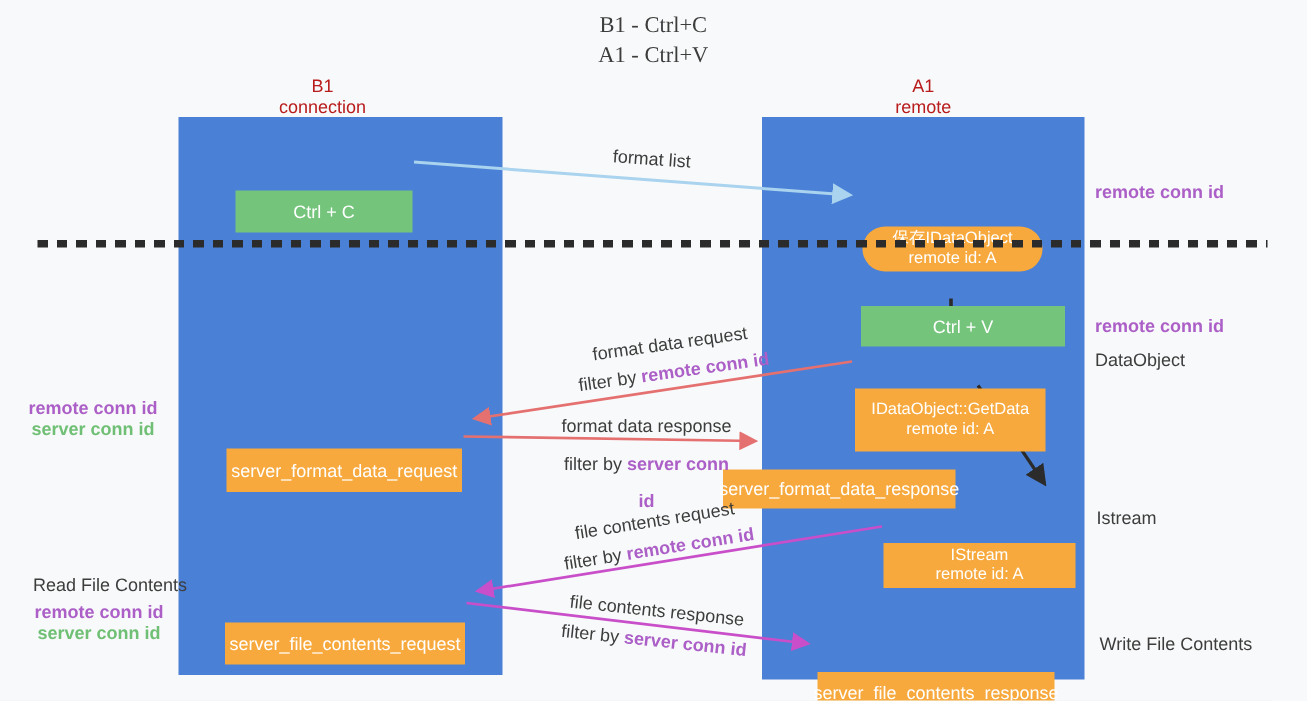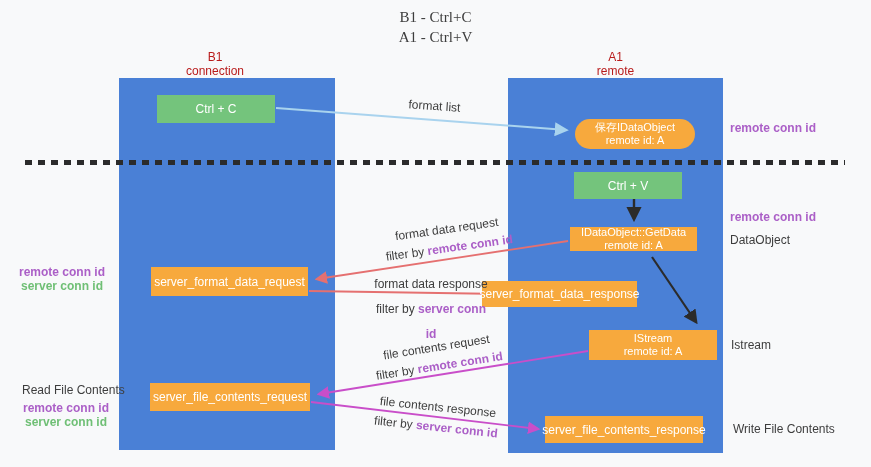--- a/index.html
+++ b/index.html
@@ -9,21 +9,21 @@
   .title { position:absolute; top:7px; left:0; right:0; text-align:center;
            font-size:15px; color:#3d3d3d; line-height:20px;font-family:Liberation Serif, serif; }
 
   .lane-header { position:absolute; text-align:center; font-size:12px; color:#b91c1c; line-height:14px; }
   .lane { position:absolute; background:#4a80d6; }
 
   .dashed-line { position:absolute; left:25px; top:160px; width:820px; height:5px;
                  background:repeating-linear-gradient(90deg,#2b2b2b 0 7px,transparent 7px 13px); }
 
   .node { position:absolute; display:flex; flex-direction:column; align-items:center;
-          justify-content:center; color:#ffffff; font-size:12px; text-align:center; line-height:14px; }
+          justify-content:center; color:#ffffff; font-size:12px; text-align:center; line-height:14px;margin-top:32px; }
   .node.small { font-size:11px; line-height:13px; }
   .green  { background:#74c47c; }
   .orange { background:#f7a93d; }
 
   .lbl { position:absolute; font-size:12px; color:#3d3d3d; white-space:nowrap; }
   .purple { color:#ab5fc7; font-weight:bold; }
   .greent { color:#6fbf75; font-weight:bold; }
   .center { text-align:center; white-space:normal; }
 
   .edge-label { position:absolute; font-size:12px; color:#3d3d3d; text-align:center; }
@@ -82,25 +82,25 @@
 
   <div class="node green" style="left:157px; top:95px; width:118px; height:28px;">
     <div>Ctrl + C</div>
   </div>
 
   <div class="node orange small" style="left:575px; top:119px; width:120px; height:30px;border-radius:15px;">
     <div>保存IDataObject</div>
     <div>remote id: A</div>
   </div>
 
-  <div class="node green" style="left:574px; top:172px; width:108px; height:27px;">
+  <div class="node green" style="left:574px; top:172px; width:136px; height:27px;">
     <div>Ctrl + V</div>
   </div>
 
-  <div class="node orange small" style="left:570px; top:227px; width:127px; height:24px;">
+  <div class="node orange small" style="left:570px; top:227px; width:127px; height:42px;">
     <div>IDataObject::GetData</div>
     <div>remote id: A</div>
   </div>
 
   <div class="node orange" style="left:151px; top:267px; width:157px; height:29px;">
     <div>server_format_data_request</div>
   </div>
 
   <div class="node orange" style="left:482px; top:281px; width:155px; height:26px;">
     <div>server_format_data_response</div>

